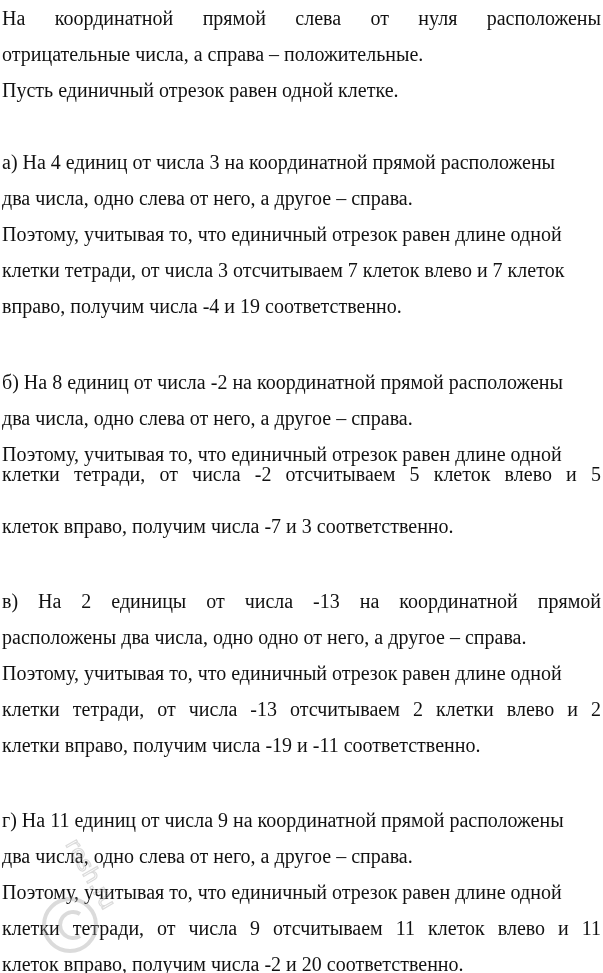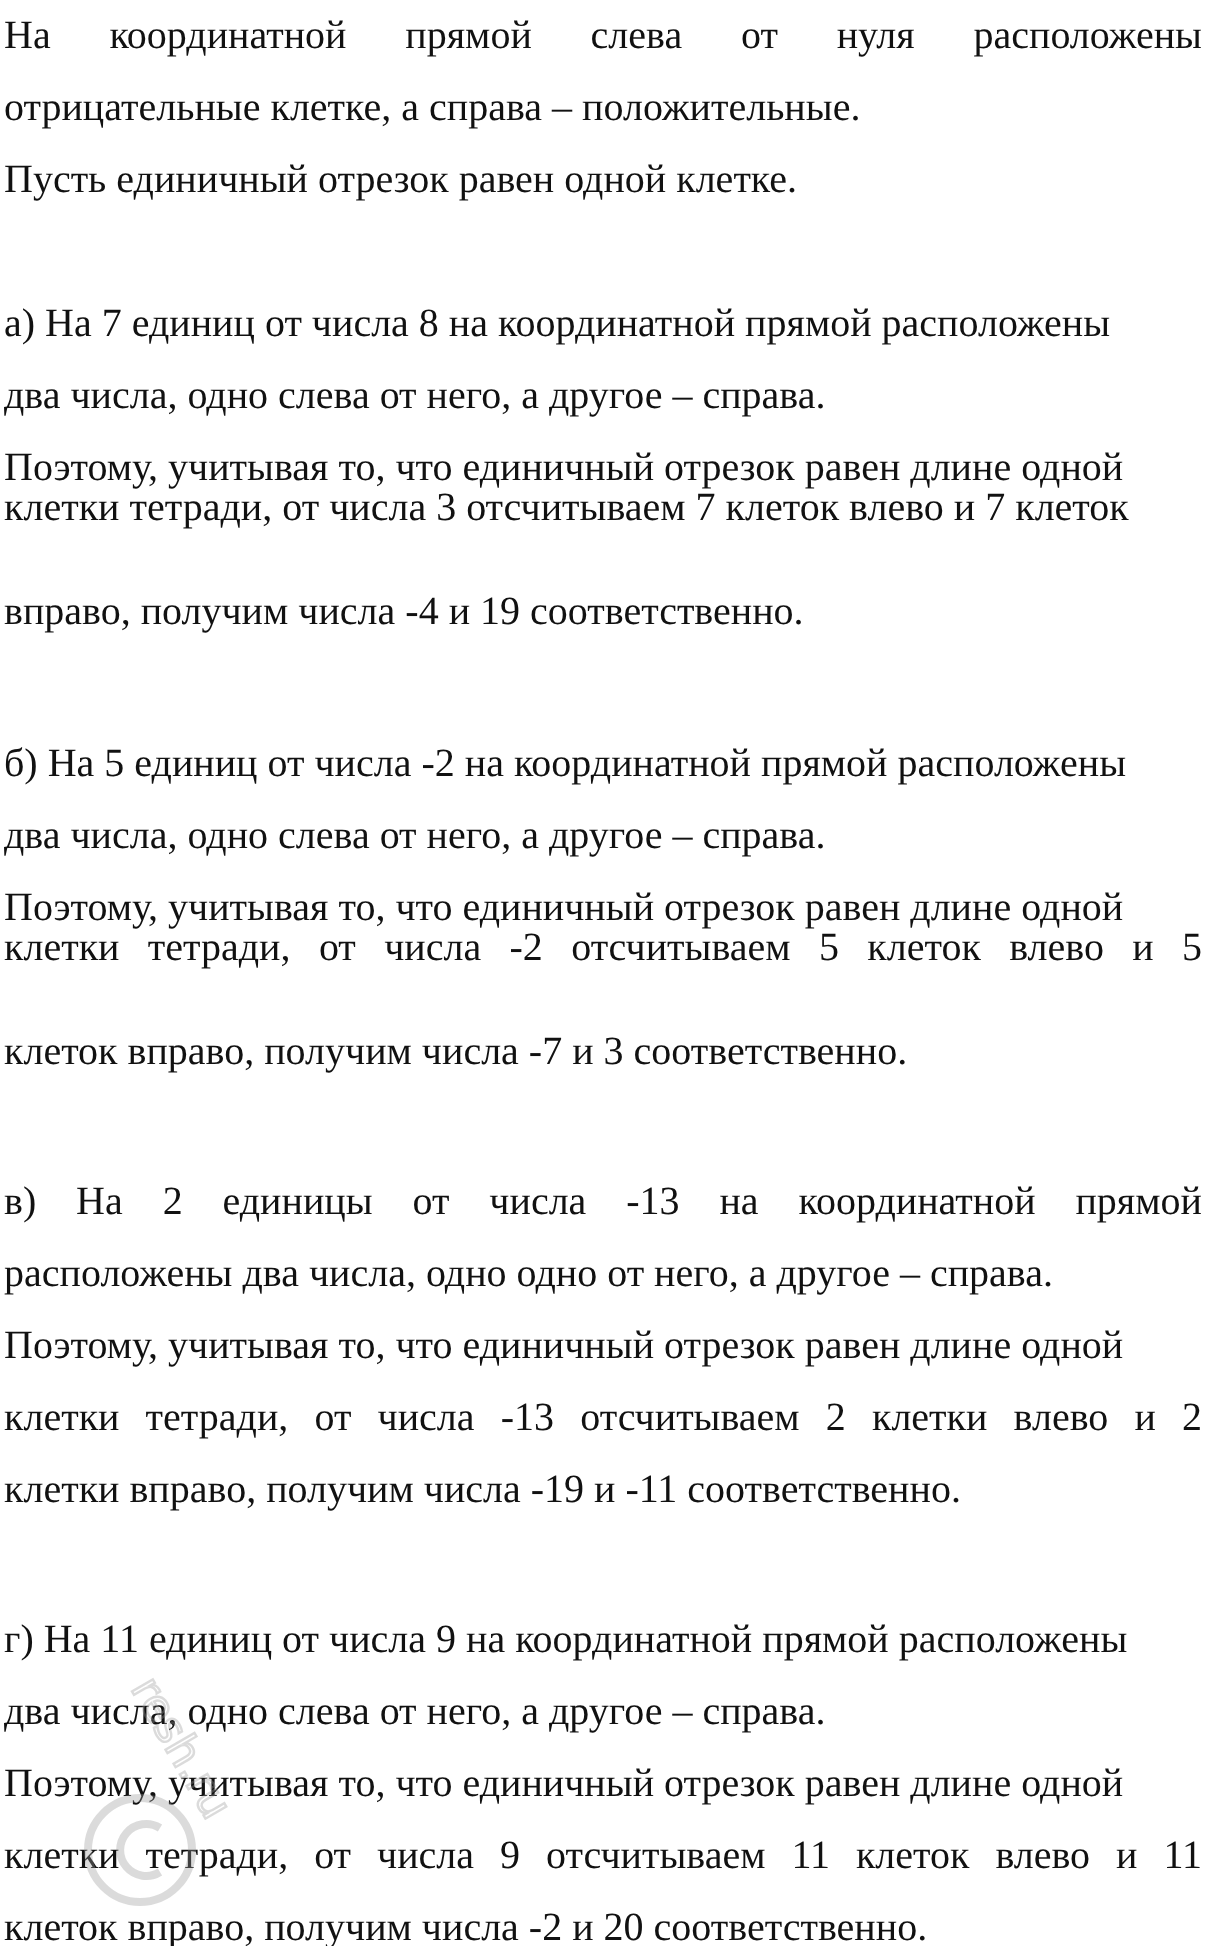--- a/index.html
+++ b/index.html
@@ -44,30 +44,30 @@
       pointer-events: none;
       opacity: 0.35;
     }
   </style>
 </head>
 <body>
 
 <div class="doc">
 
   <div class="line justify" style="top:0px">На координатной прямой слева от нуля расположены</div>
-  <div class="line" style="top:36px">отрицательные клетке, а справа – положительные.</div>
+  <div class="line" style="top:36px">отрицательные числа, а справа – положительные.</div>
   <div class="line" style="top:72px">Пусть единичный отрезок равен одной клетке.</div>
 
-  <div class="line" style="top:144px">а) На 7 единиц от числа 8 на координатной прямой расположены</div>
+  <div class="line" style="top:144px">а) На 4 единиц от числа 3 на координатной прямой расположены</div>
   <div class="line" style="top:180px">два числа, одно слева от него, а другое – справа.</div>
   <div class="line" style="top:216px">Поэтому, учитывая то, что единичный отрезок равен длине одной</div>
-  <div class="line" style="top:236px">клетки тетради, от числа 3 отсчитываем 7 клеток влево и 7 клеток</div>
+  <div class="line" style="top:252px">клетки тетради, от числа 3 отсчитываем 7 клеток влево и 7 клеток</div>
   <div class="line" style="top:288px">вправо, получим числа  -4 и 19 соответственно.</div>
 
-  <div class="line" style="top:364px">б) На 5 единиц от числа -2 на координатной прямой расположены</div>
+  <div class="line" style="top:364px">б) На 8 единиц от числа -2 на координатной прямой расположены</div>
   <div class="line" style="top:400px">два числа, одно слева от него, а другое – справа.</div>
   <div class="line" style="top:436px">Поэтому, учитывая то, что единичный отрезок равен длине одной</div>
   <div class="line justify" style="top:456px">клетки тетради, от числа -2 отсчитываем 5 клеток влево и 5</div>
   <div class="line" style="top:508px">клеток вправо, получим числа  -7 и 3 соответственно.</div>
 
   <div class="line justify" style="top:583px">в) На 2 единицы от числа -13 на координатной прямой</div>
   <div class="line" style="top:619px">расположены два числа, одно одно от него, а другое – справа.</div>
   <div class="line" style="top:655px">Поэтому, учитывая то, что единичный отрезок равен длине одной</div>
   <div class="line justify" style="top:691px">клетки тетради, от числа -13 отсчитываем 2 клетки влево и 2</div>
   <div class="line" style="top:727px">клетки вправо, получим числа  -19 и -11 соответственно.</div>

